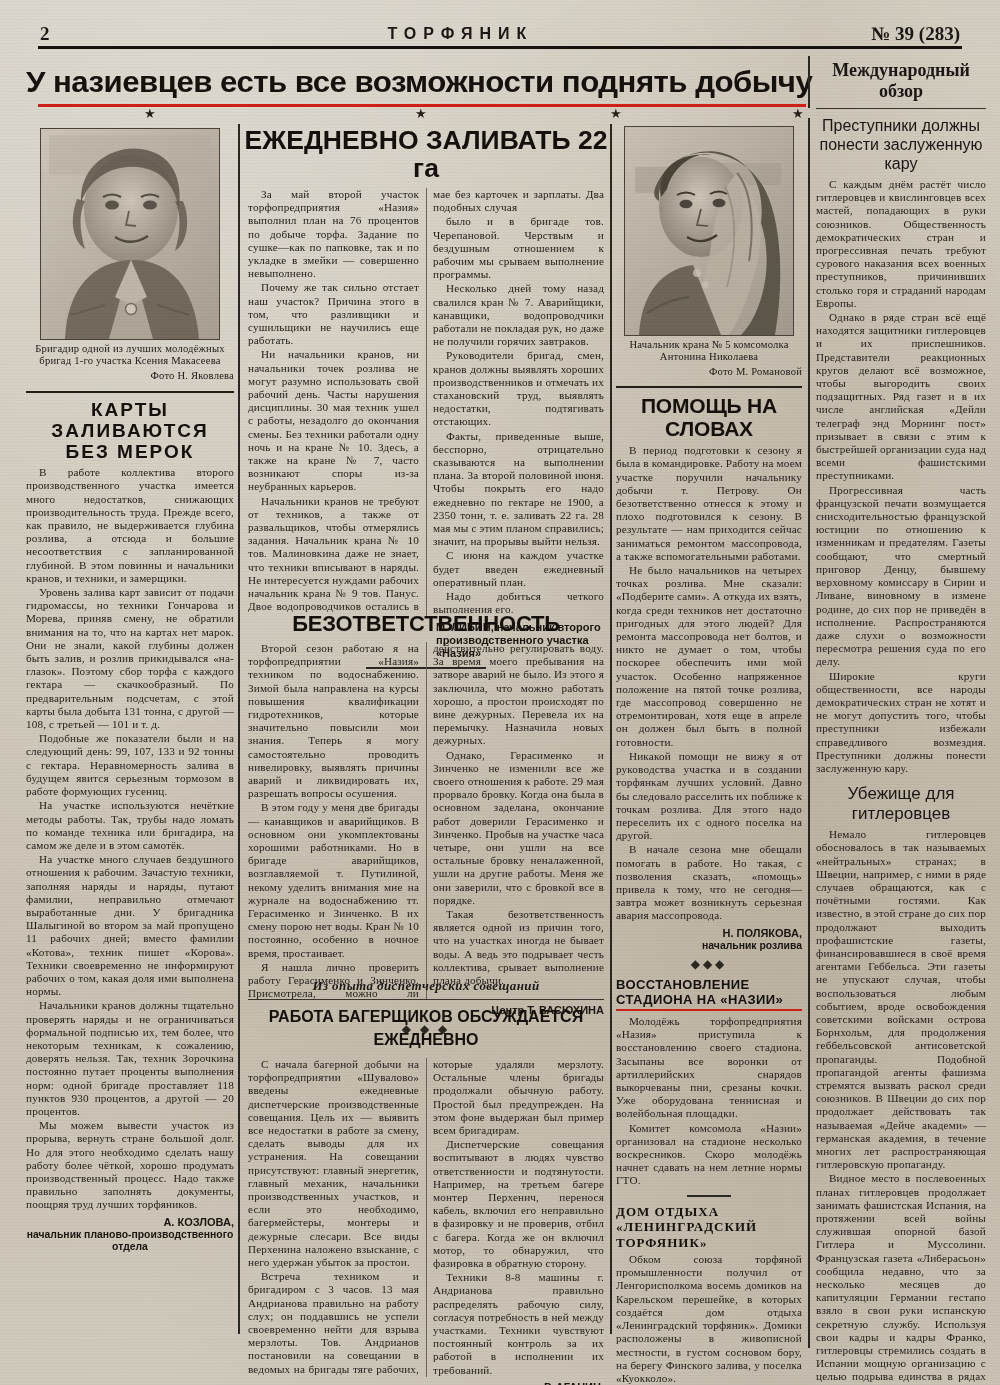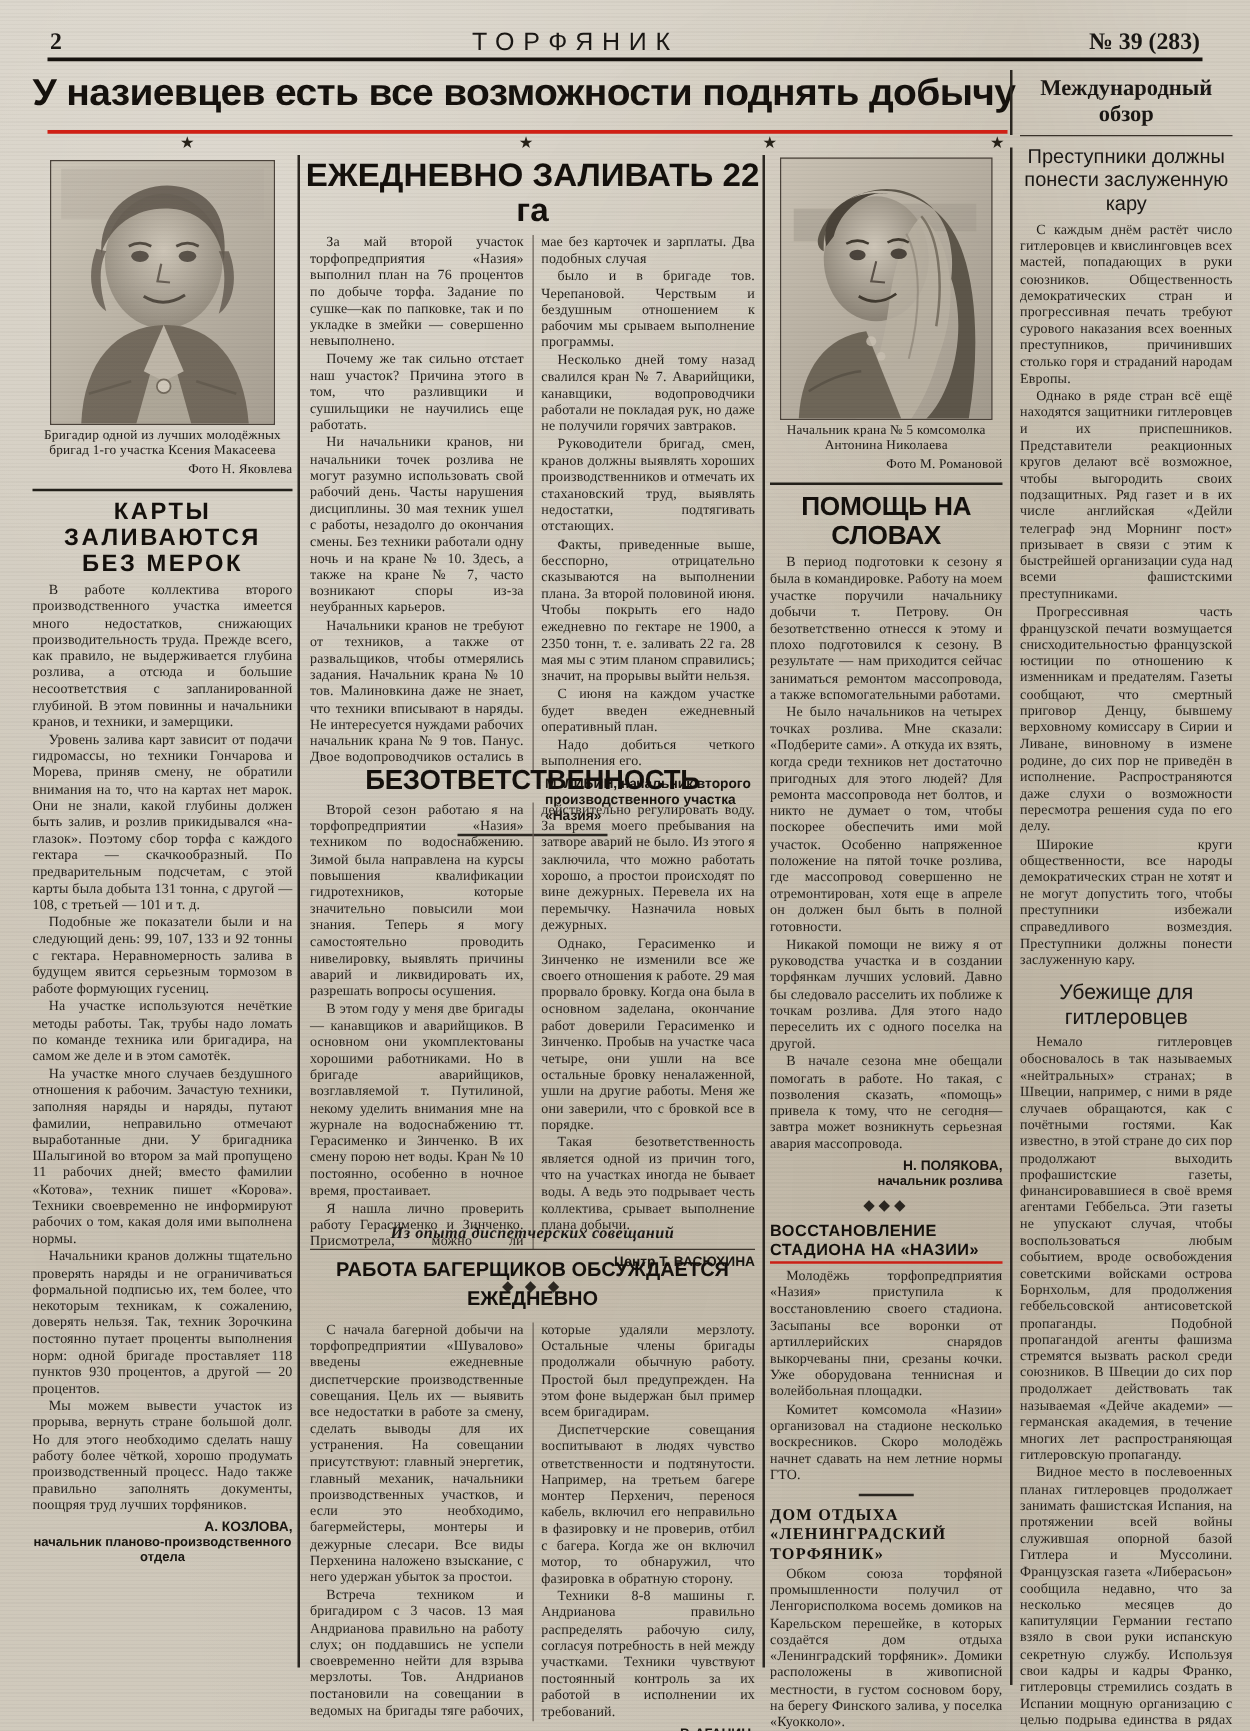--- a/index.html
+++ b/index.html
@@ -36,32 +36,32 @@
   }
   .sheet{position:absolute;inset:0;padding:0;}
 
   
   .masthead{
     position:absolute;left:40px;top:14px;width:920px;height:40px;
     display:flex;align-items:center;justify-content:space-between;
   }
   .page-num{font-size:19px;font-weight:bold;letter-spacing:0;}
   .paper-name{
-    font-size:20px;font-weight:normal;letter-spacing:7px;
+    font-size:16px;font-weight:bold;letter-spacing:7px;
     font-family:"Liberation Sans", sans-serif;
   }
   .issue-num{font-size:19px;font-weight:bold;}
   .rule-top{
     position:absolute;left:38px;top:46px;width:924px;height:3px;background:#16120e;
   }
 
   
   .banner{
     position:absolute;left:26px;top:58px;width:782px;height:48px;
-    display:flex;align-items:flex-start;
+    display:flex;align-items:center;
   }
   .banner h1{
     margin:0;font-family:"Liberation Sans", sans-serif;
     font-size:30px;font-weight:bold;letter-spacing:-0.5px;
     transform:scaleX(1.04);transform-origin:left center;
     white-space:nowrap;color:#15110d;
   }
   .banner-underline{
     position:absolute;left:38px;top:104px;width:768px;height:3px;background:#d02015;
   }

